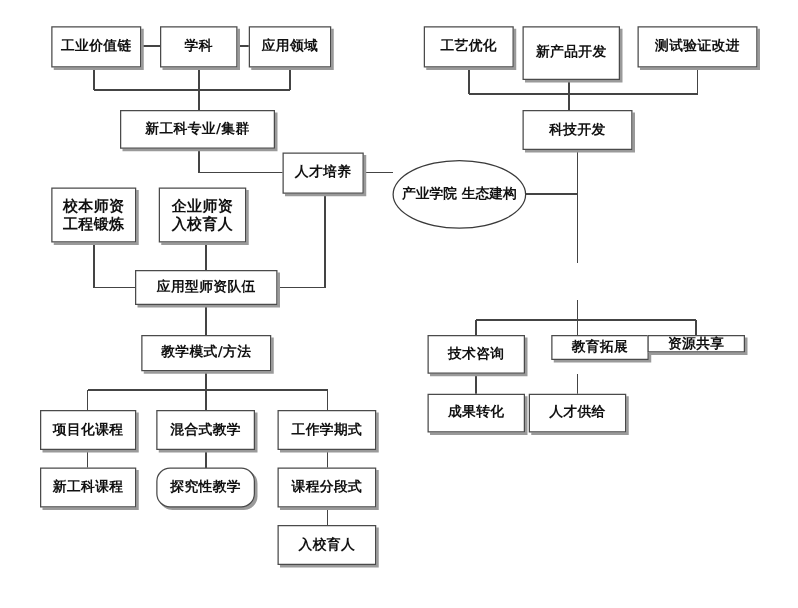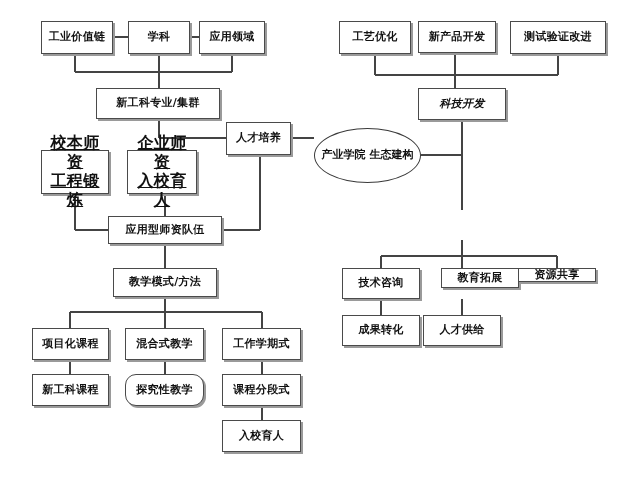--- a/index.html
+++ b/index.html
@@ -34,21 +34,21 @@
     box-sizing:border-box;
     background:#ffffff;
     border:1px solid #3a3a3a;
     border-radius:50%;
     display:flex;align-items:center;justify-content:center;
     text-align:center;color:#111111;font-weight:bold;
     line-height:1.3;
     z-index:3;
   }
   .s11{font-size:11px;}
-  .s10{font-size:16px;text-decoration:underline;}
+  .s10{font-size:12px;}
 </style>
 </head>
 <body>
 
 <div id="canvas">
 
   <svg class="wires" viewBox="0 0 638 486" xmlns="http://www.w3.org/2000/svg">
     <g stroke="#444444" stroke-width="1.4" fill="none" shape-rendering="crispEdges">
 
       <line x1="113" y1="37" x2="128" y2="37"></line>
@@ -174,28 +174,28 @@
     <span class="lbl">课程分段式</span>
   </div>
 
   <div class="node s11" style="left:222px;top:420px;width:79px;height:32px;">
     <span class="lbl">入校育人</span>
   </div>
 
   <div class="node s11" style="left:339px;top:21px;width:72px;height:33px;">
     <span class="lbl">工艺优化</span>
   </div>
-  <div class="node s11" style="left:418px;top:21px;width:78px;height:32px;">
+  <div class="node s11" style="left:418px;top:21px;width:78px;height:43px;">
     <span class="lbl">新产品开发</span>
   </div>
   <div class="node s11" style="left:510px;top:21px;width:96px;height:33px;">
     <span class="lbl">测试验证改进</span>
   </div>
 
-  <div class="node s11" style="left:418px;top:88px;width:88px;height:32px;font-style:italic;">
+  <div class="node s11" style="left:418px;top:88px;width:88px;height:32px;">
     <span class="lbl">科技开发</span>
   </div>
 
 
   <div class="node s11" style="left:342px;top:268px;width:78px;height:31px;">
     <span class="lbl">技术咨询</span>
   </div>
   <div class="node s11" style="left:423px;top:268px;width:78px;height:20px;margin-left:18px;">
     <span class="lbl">教育拓展</span>
   </div>

